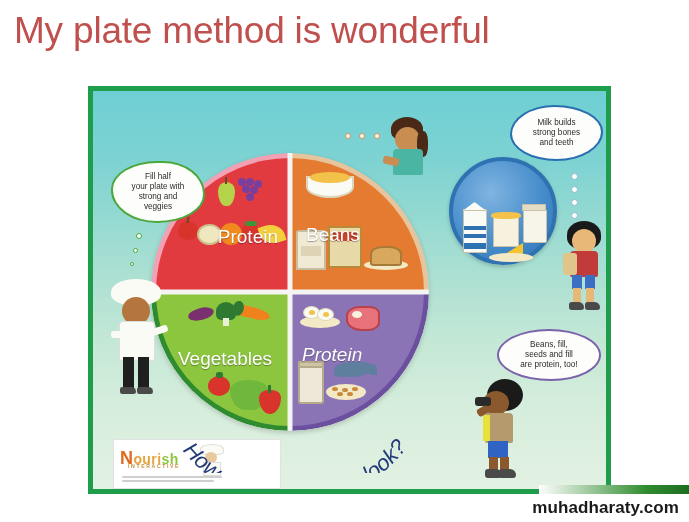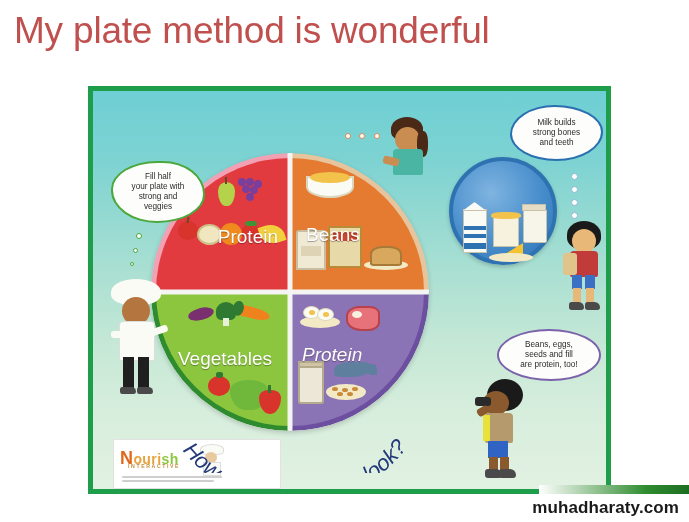--- a/index.html
+++ b/index.html
@@ -418,21 +418,21 @@
         <span>and teeth</span>
       </span>
     </div>
     <div class="dot d-dairy" style="left:478px;top:82px;width:7px;height:7px;"></div>
     <div class="dot d-dairy" style="left:478px;top:95px;width:7px;height:7px;"></div>
     <div class="dot d-dairy" style="left:478px;top:108px;width:7px;height:7px;"></div>
     <div class="dot d-dairy" style="left:478px;top:121px;width:7px;height:7px;"></div>
 
     <div class="bubble cloud" id="bubble-protein">
       <span class="bubble-text">
-        <span>Beans, eggs,</span><br>
+        <span>Beans, fill,</span><br>
         <span>seeds and fill</span><br>
         <span>are protein, too!</span>
       </span>
     </div>
     <div class="dot d-protein" style="left:418px;top:292px;width:6px;height:6px;"></div>
 
     <div id="plate">
 
       <div class="quad" id="quad-fruits">
         <div class="food pear" style="left:62px;top:24px;"></div>

